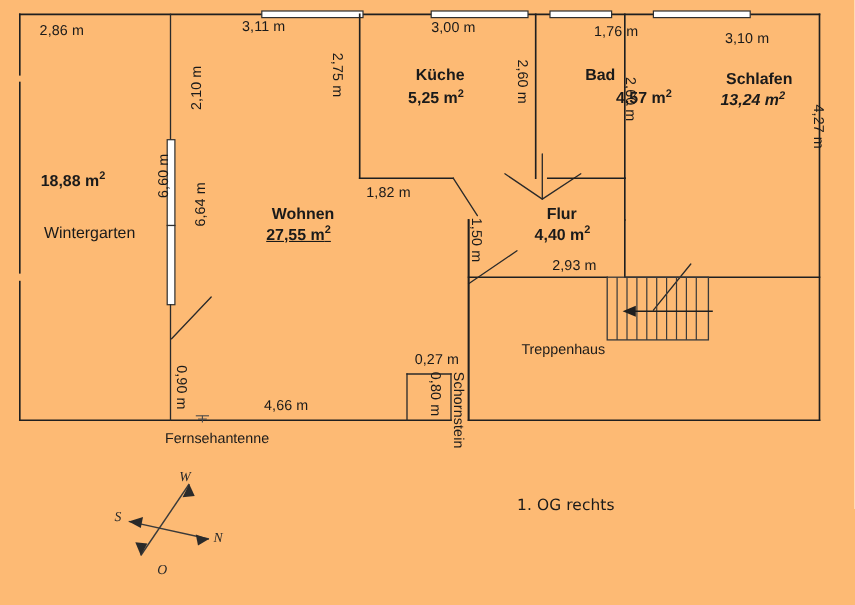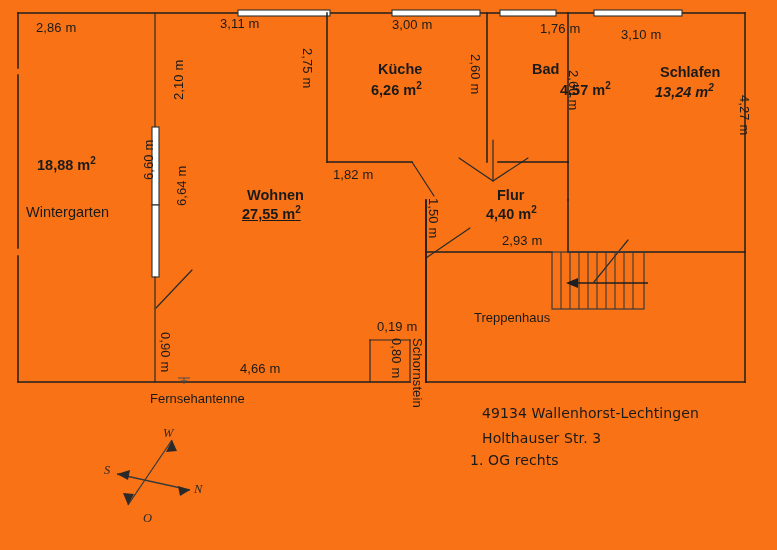--- a/index.html
+++ b/index.html
@@ -9,21 +9,21 @@
     background: #ffffff;
   }
   body {
     font-family: "Liberation Sans", sans-serif;
     color: #1a1a1a;
   }
   #plan-root {
     position: relative;
     width: 777px;
     height: 550px;
-    background: #f97316;
+    background: #fdba74;
     overflow: hidden;
   }
   #plan-svg {
     position: absolute;
     left: 0;
     top: 0;
     width: 777px;
     height: 550px;
     display: block;
   }
@@ -232,21 +232,21 @@
       <path d="M 117 474 L 130 470 L 128 480 Z" fill="#2a2a2a"></path>
       <path d="M 190 490 L 178 486 L 180 496 Z" fill="#2a2a2a"></path>
     </g>
 
   </svg>
 
   <div class="lbl dim" style="left:36px; top:21px;">2,86 m</div>
   <div class="lbl dim" style="left:196px; top:17px;margin-left:24px;">3,11 m</div>
   <div class="lbl dim" style="left:392px; top:18px;">3,00 m</div>
   <div class="lbl dim" style="left:508px; top:22px;margin-left:32px;">1,76 m</div>
-  <div class="lbl dim" style="left:621px; top:28px;">3,10 m</div>
+  <div class="lbl dim" style="left:659px; top:28px;">3,10 m</div>
 
   <div class="lbl dim rot-ccw" style="left:172px; top:100px;">2,10 m</div>
 
   <div class="lbl dim rot-ccw" style="left:142px; top:180px;">6,60 m</div>
 
   <div class="lbl dim rot-ccw" style="left:175px; top:206px;">6,64 m</div>
 
   <div class="lbl dim rot-cw" style="left:314px; top:48px;">2,75 m</div>
 
   <div class="lbl dim rot-cw" style="left:482px; top:54px;">2,60 m</div>
@@ -262,35 +262,35 @@
   <div class="lbl dim rot-cw" style="left:403px; top:338px;">0,80 m</div>
 
   <div class="lbl dim rot-cw" style="left:424px; top:338px;">Schornstein</div>
 
   <div class="lbl dim" style="left:333px; top:168px;">1,82 m</div>
 
   <div class="lbl dim" style="left:502px; top:234px;">2,93 m</div>
 
   <div class="lbl dim" style="left:240px; top:362px;">4,66 m</div>
 
-  <div class="lbl dim" style="left:377px; top:320px;">0,19 m</div>
+  <div class="lbl dim" style="left:377px; top:320px;">0,27 m</div>
 
   <div class="lbl room-area" style="left:37px; top:156px;">
     <span>18,88 m</span><span class="sup">2</span>
   </div>
-  <div class="lbl room-plain" style="left:26px; top:205px;">Wintergarten</div>
+  <div class="lbl room-plain" style="left:40px; top:205px;">Wintergarten</div>
 
   <div class="lbl room-name" style="left:247px; top:188px;">Wohnen</div>
   <div class="lbl room-area" style="left:242px; top:205px;text-decoration:underline;">
     <span>27,55 m</span><span class="sup">2</span>
   </div>
 
   <div class="lbl room-name" style="left:378px; top:62px;">Küche</div>
   <div class="lbl room-area" style="left:371px; top:81px;">
-    <span>6,26 m</span><span class="sup">2</span>
+    <span>5,25 m</span><span class="sup">2</span>
   </div>
 
   <div class="lbl room-name" style="left:532px; top:62px;">Bad</div>
   <div class="lbl room-area" style="left:520px; top:81px;margin-left:40px;">
     <span>4,57 m</span><span class="sup">2</span>
   </div>
 
   <div class="lbl room-name" style="left:660px; top:65px;">Schlafen</div>
   <div class="lbl room-area" style="left:655px; top:83px;font-style:italic;">
     <span>13,24 m</span><span class="sup">2</span>
@@ -298,22 +298,20 @@
 
   <div class="lbl room-name" style="left:497px; top:188px;">Flur</div>
   <div class="lbl room-area" style="left:486px; top:205px;">
     <span>4,40 m</span><span class="sup">2</span>
   </div>
 
   <div class="lbl small-caption" style="left:474px; top:311px;">Treppenhaus</div>
 
   <div class="lbl small-caption" style="left:150px; top:392px;">Fernsehantenne</div>
 
-  <div class="lbl addr" style="left:482px; top:406px;">49134 Wallenhorst-Lechtingen</div>
-  <div class="lbl addr" style="left:482px; top:431px;">Holthauser Str. 3</div>
   <div class="lbl addr" style="left:470px; top:453px;">1. OG rechts</div>
 
   <div class="lbl compass-lbl" style="left:163px; top:427px;">W</div>
   <div class="lbl compass-lbl" style="left:194px; top:483px;">N</div>
   <div class="lbl compass-lbl" style="left:104px; top:464px;">S</div>
   <div class="lbl compass-lbl" style="left:143px; top:512px;">O</div>
 
 </div>
 
 </body></html>

